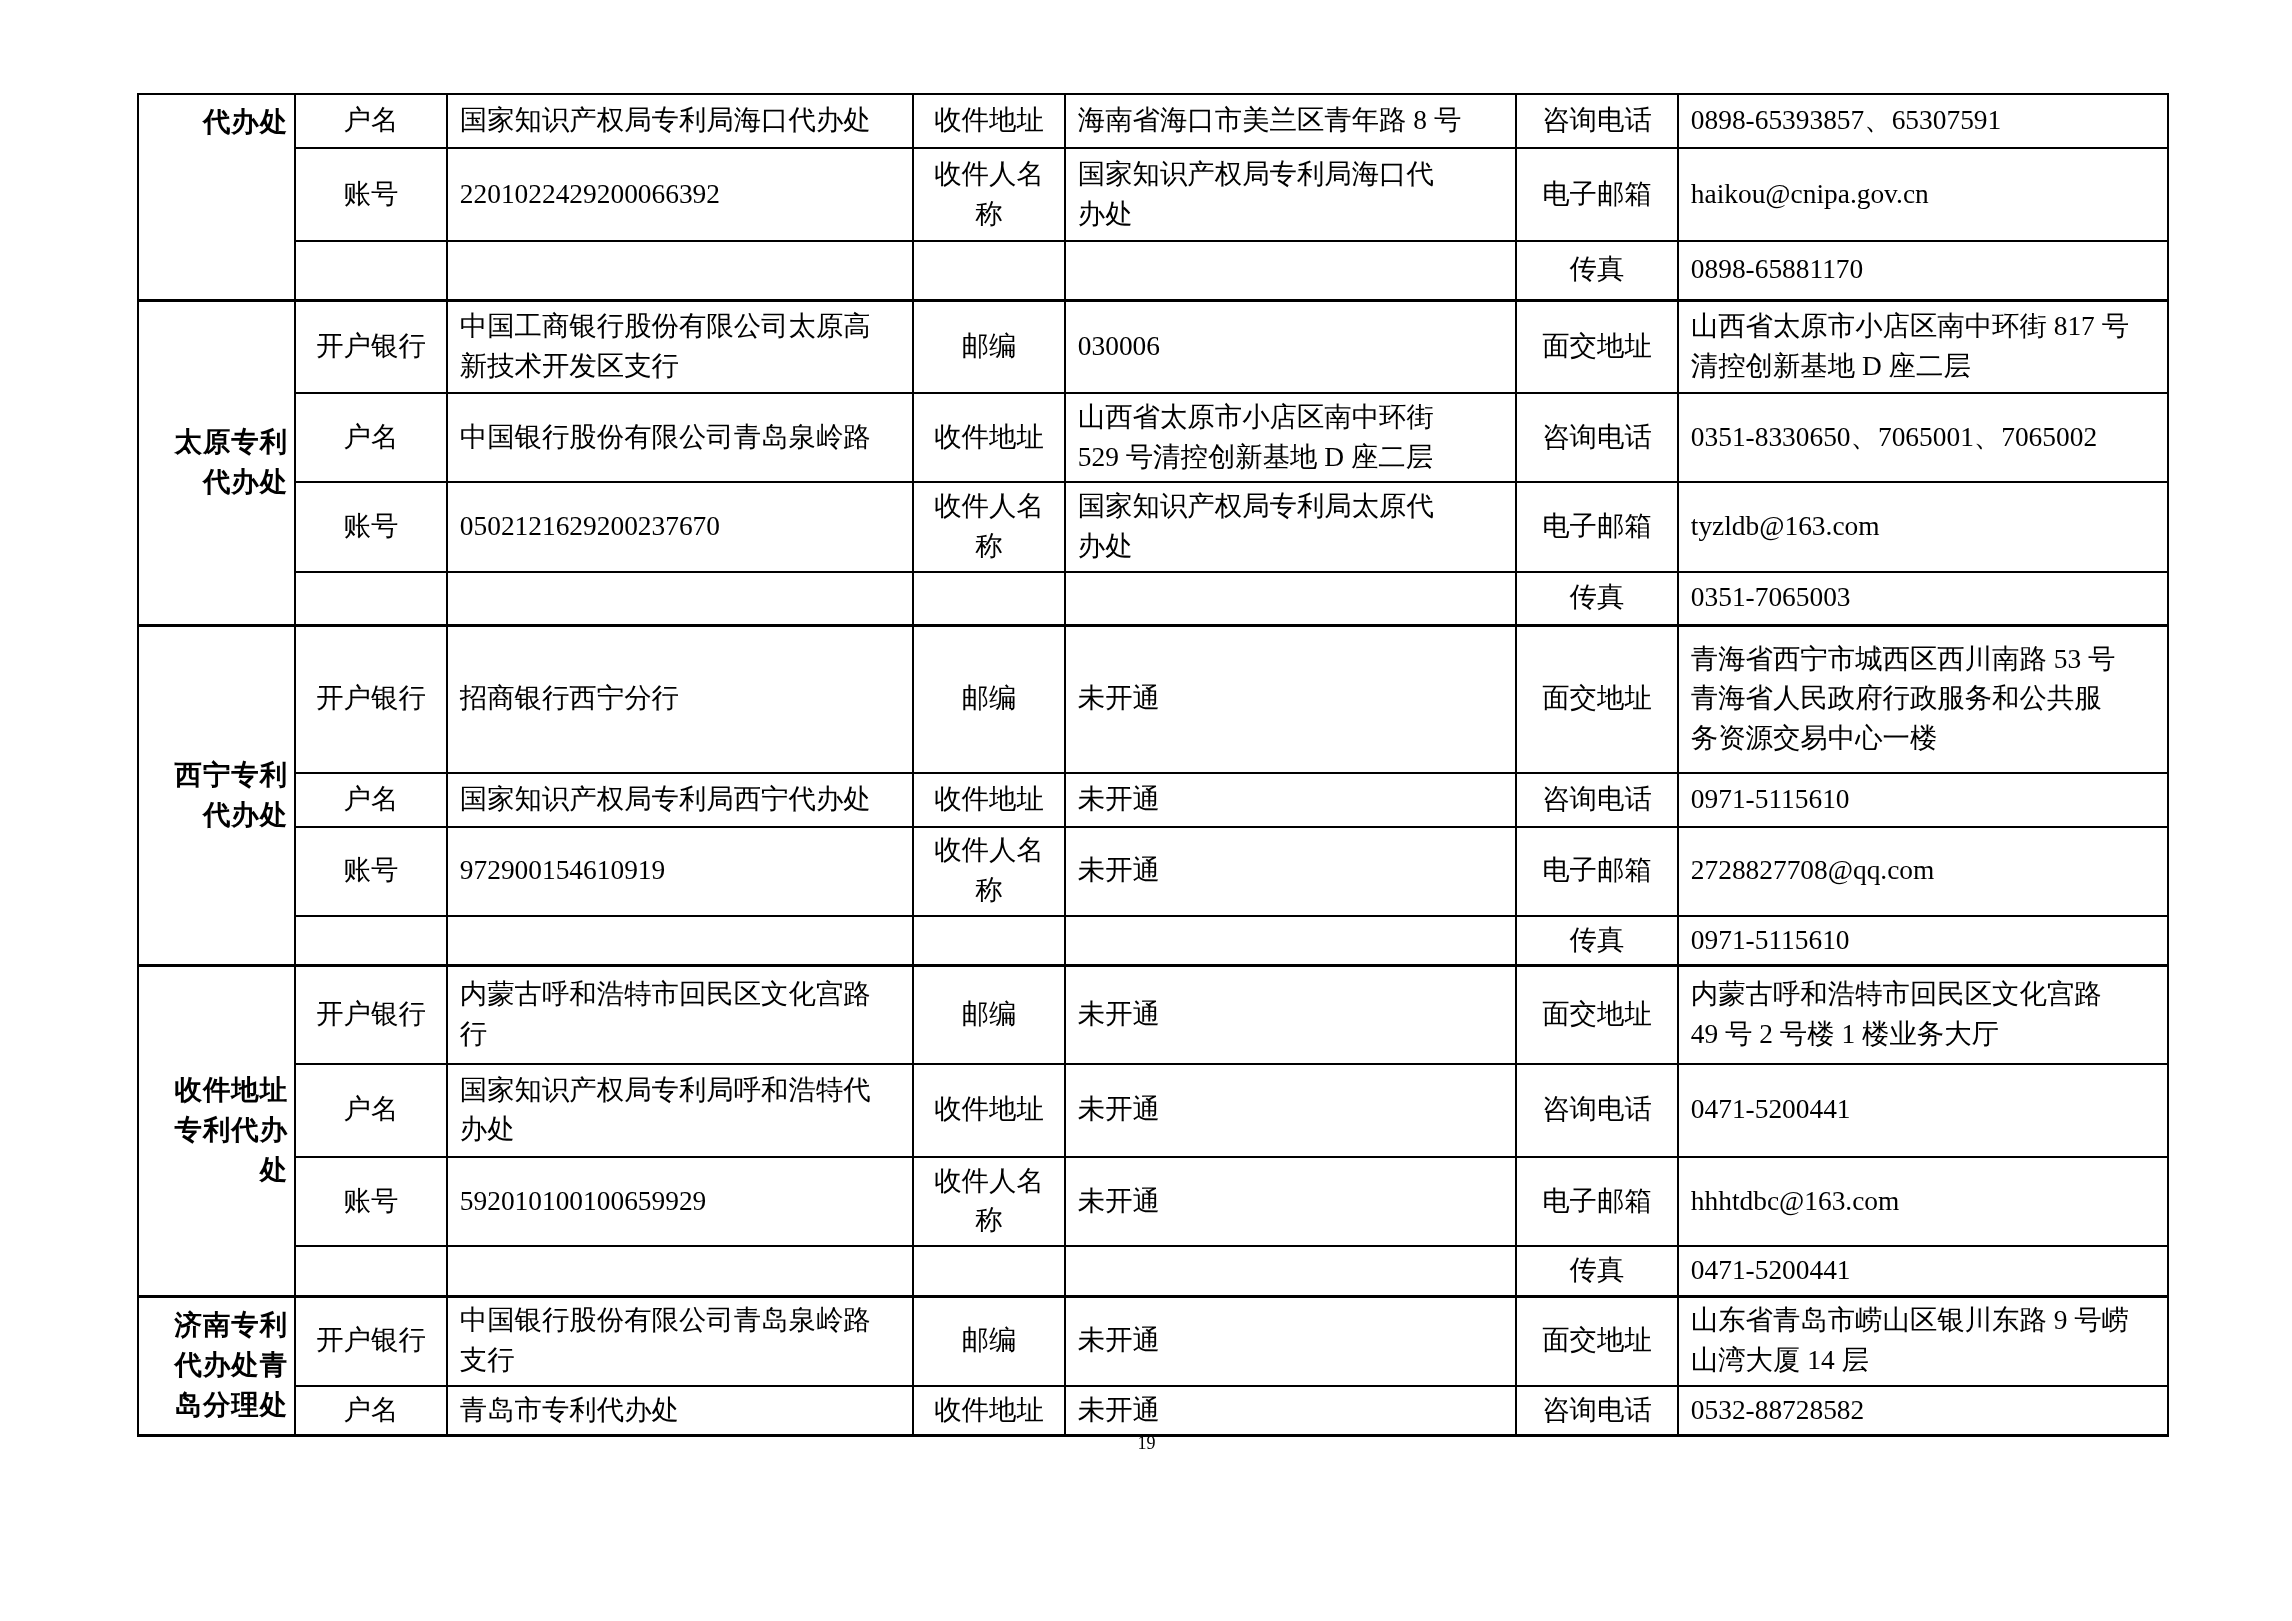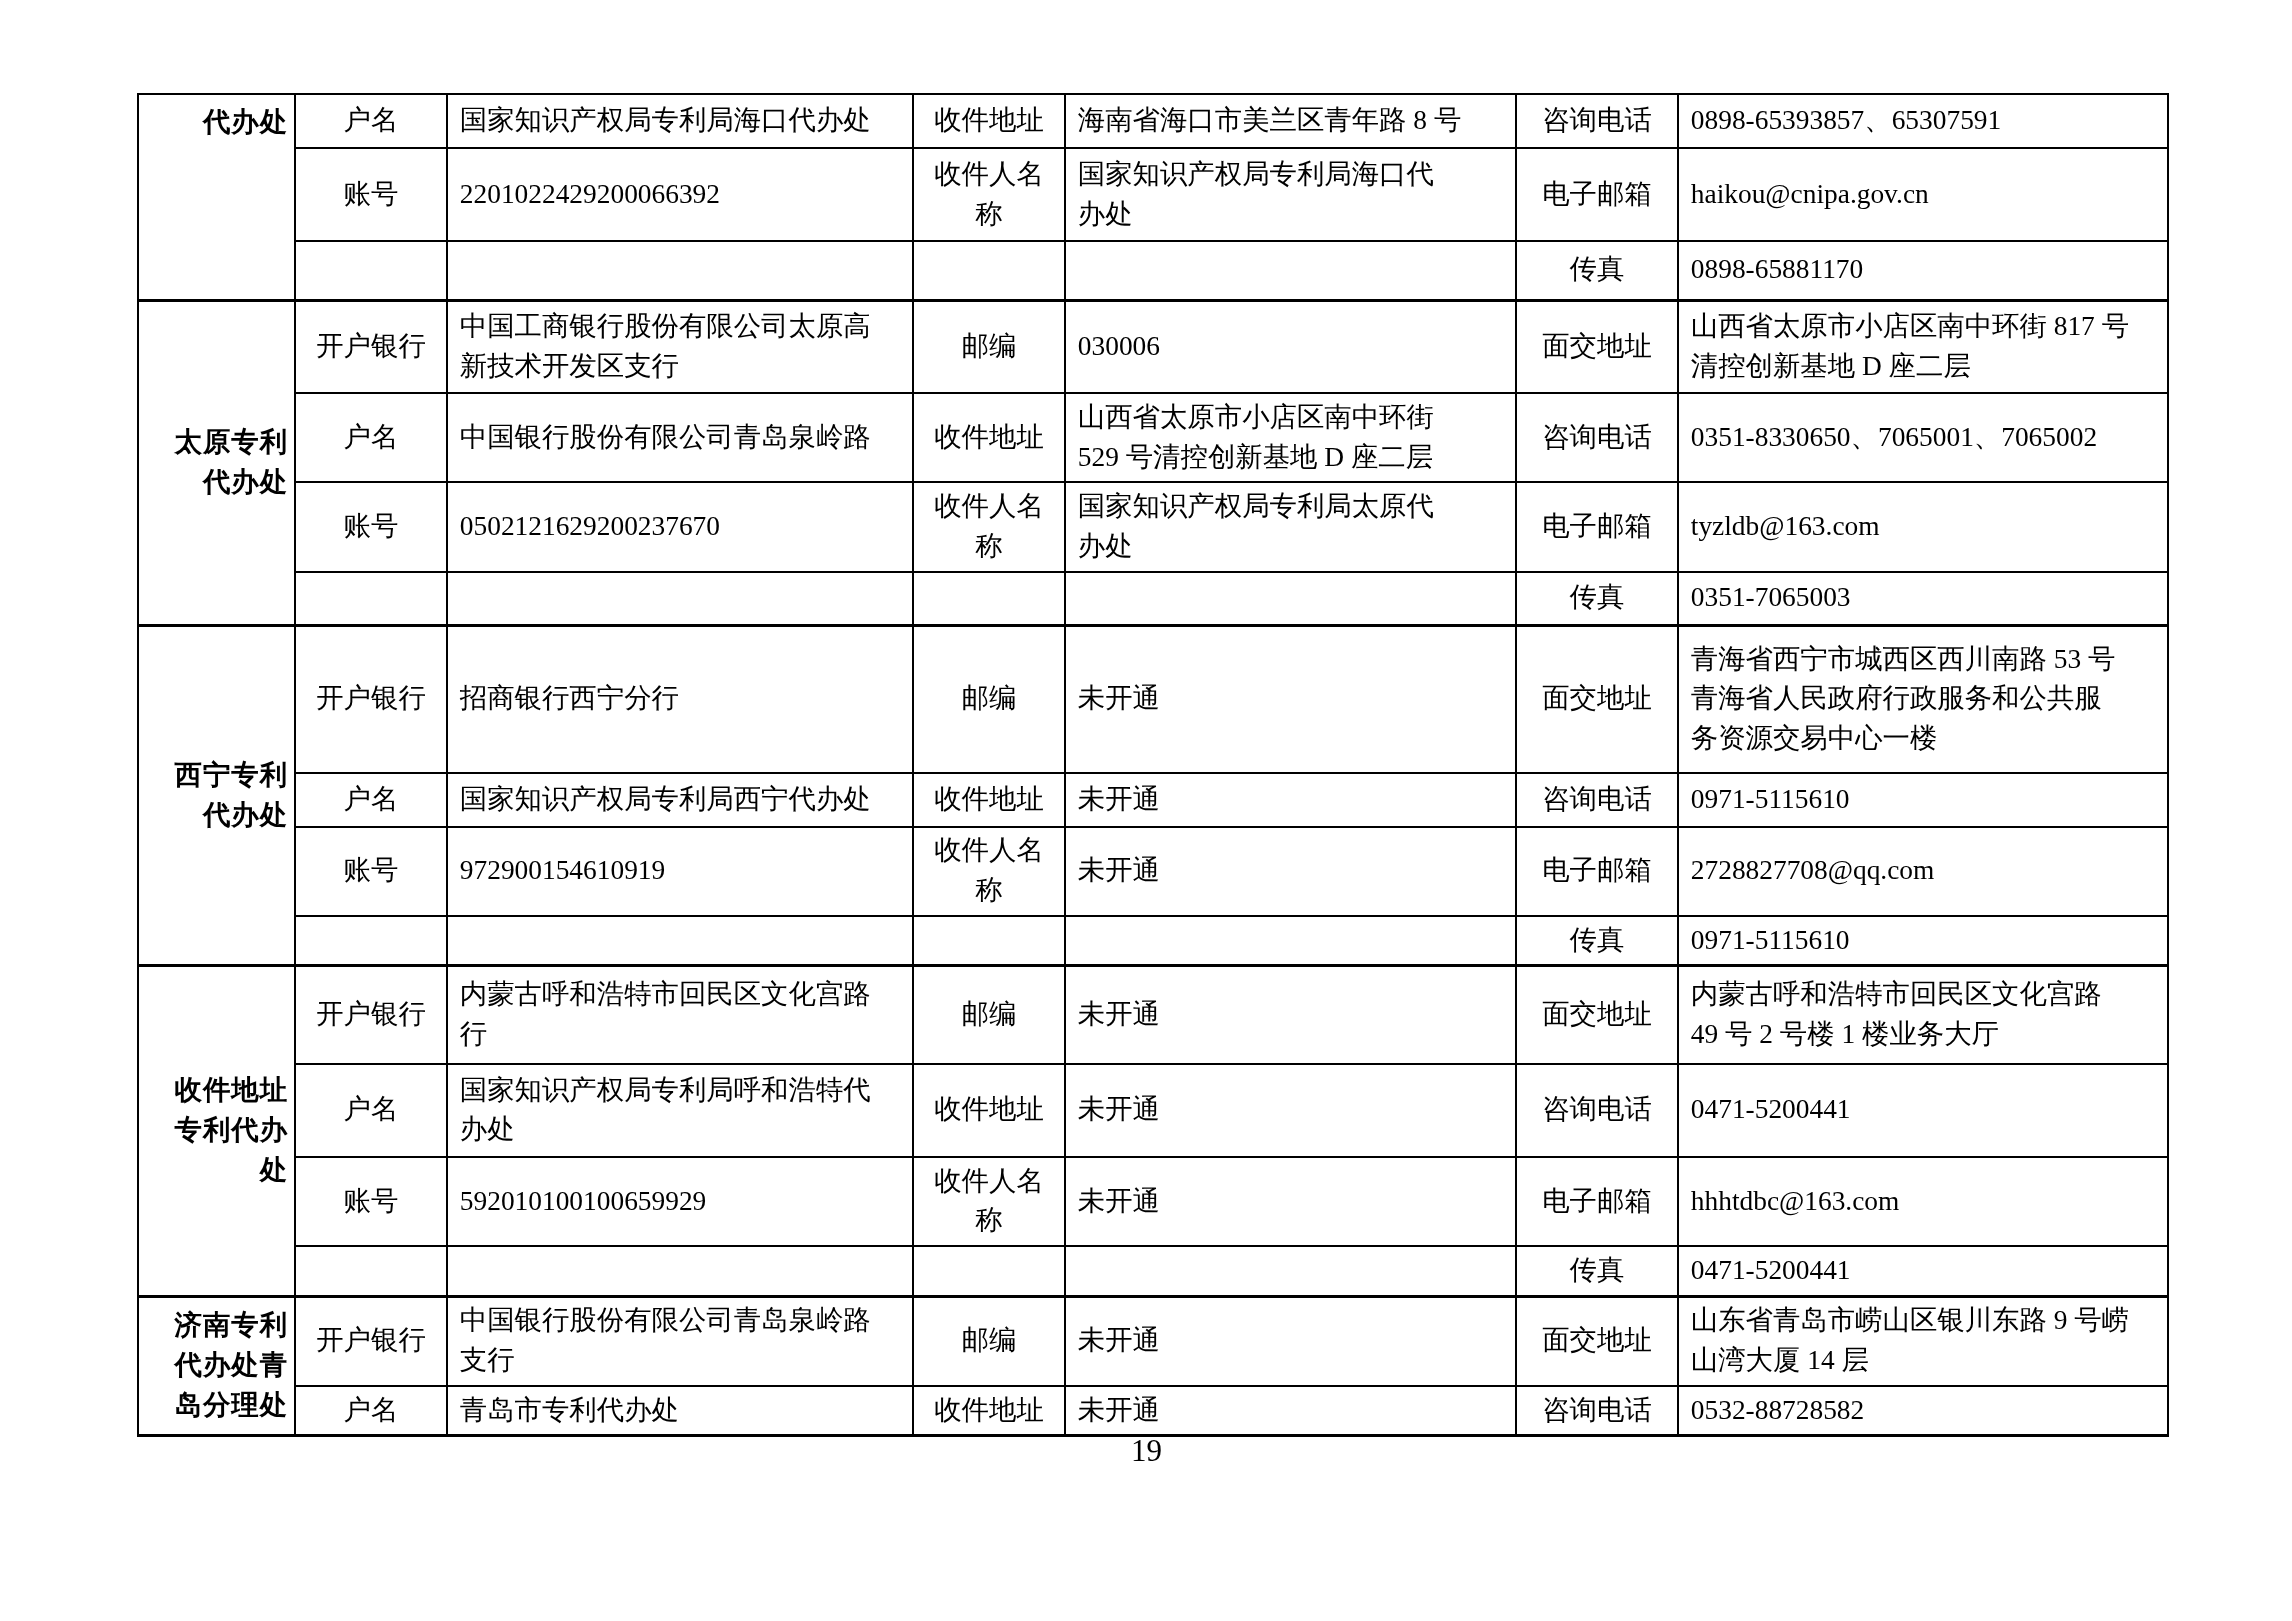--- a/index.html
+++ b/index.html
@@ -21,21 +21,21 @@
   td.lbl{text-align:center;padding:3.9px 5.9px;white-space:pre-wrap;}
   td.val{text-align:left;padding:3.9px 11.8px;white-space:pre-wrap;border-radius:17px;}
   td.office{
     text-align:right;font-weight:bold;white-space:pre-wrap;
     padding:3.9px 5.9px;letter-spacing:1px;
   }
   td.office-top{vertical-align:top;padding-top:7.8px;}
   tr.sec td{border-top-width:3.9px;}
   .page-number{
     position:absolute;left:0;right:0;top:1433px;text-align:center;
-    font-size:31px;color:#000;
+    font-size:18px;color:#000;
   }
 </style>
 </head>
 <body>
 
 <div class="table-wrap">
 <table>
   <colgroup>
     <col style="width:157px">
         <col style="width:152px">

